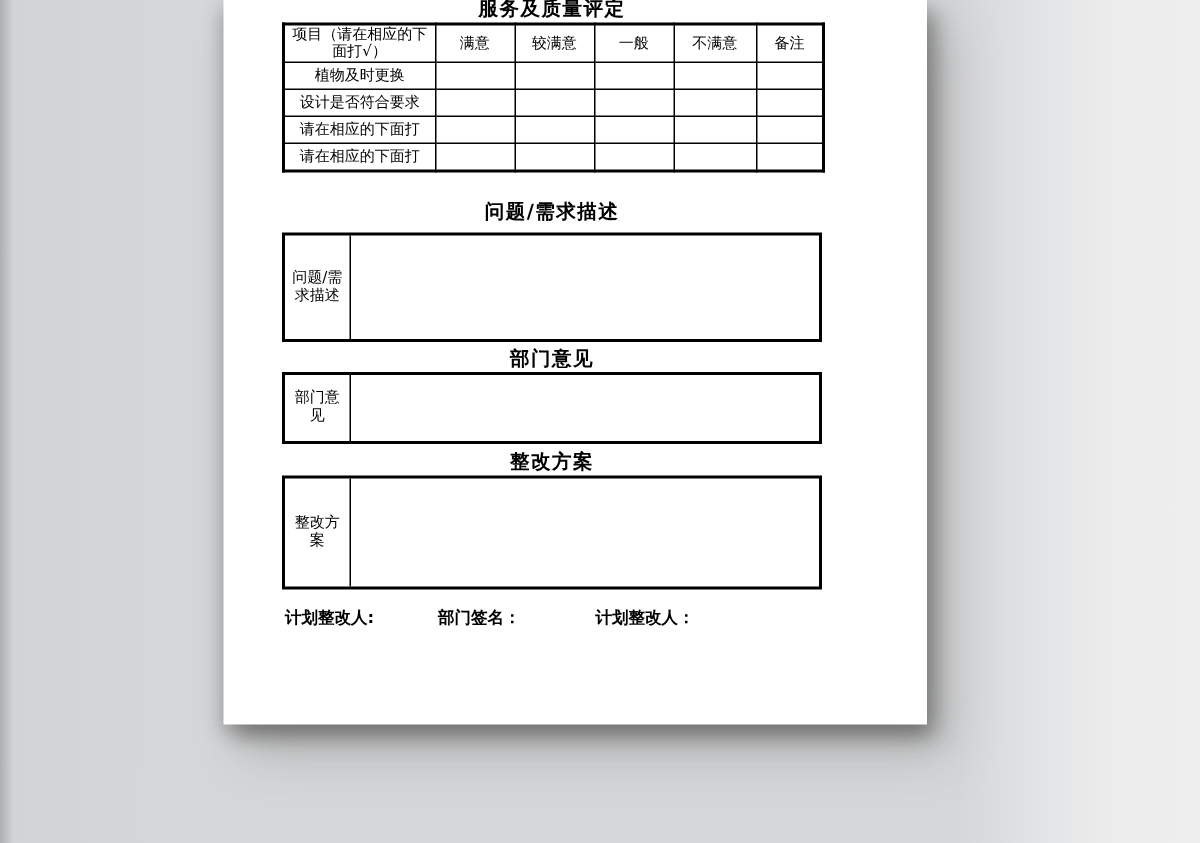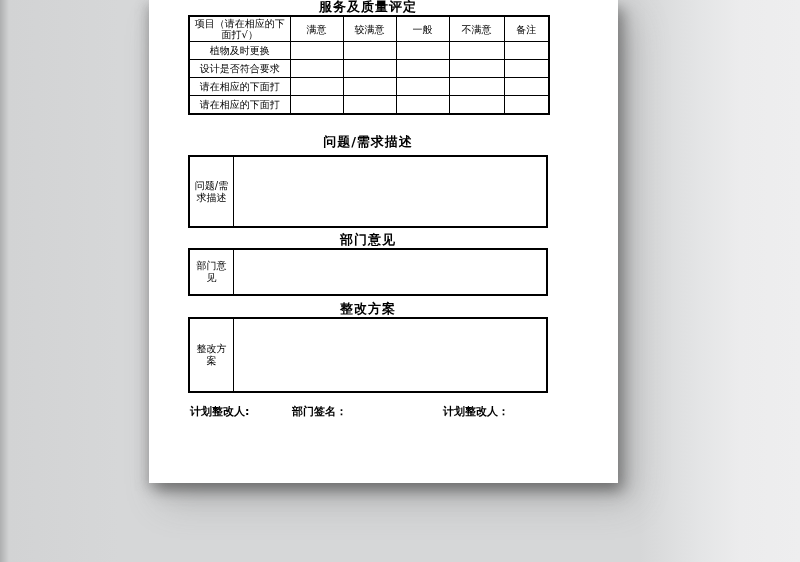--- a/index.html
+++ b/index.html
@@ -45,21 +45,21 @@
     flex: 0 0 44px; width: 44px; border-right: 1px solid #000;
     display: flex; align-items: center; justify-content: center;
     text-align: center; font-size: 10px; line-height: 12px;
     padding: 0 3px; box-sizing: border-box;
   }
   .box-input { flex: 1; }
   .sig {
     position: absolute; top: 405px; font-size: 11px; font-weight: bold;
     line-height: 13px; white-space: nowrap;
   }
-  .s1 { left: 41px; } .s2 { left: 143px; } .s3 { left: 248px; margin-left: 46px; }
+  .s1 { left: 41px; } .s2 { left: 143px; } .s3 { left: 248px; }
 </style>
 </head>
 <body>
 
 <div class="page">
 
   <div class="doc-title">服务及质量评定</div>
 
   <table class="eval">
     <colgroup>

